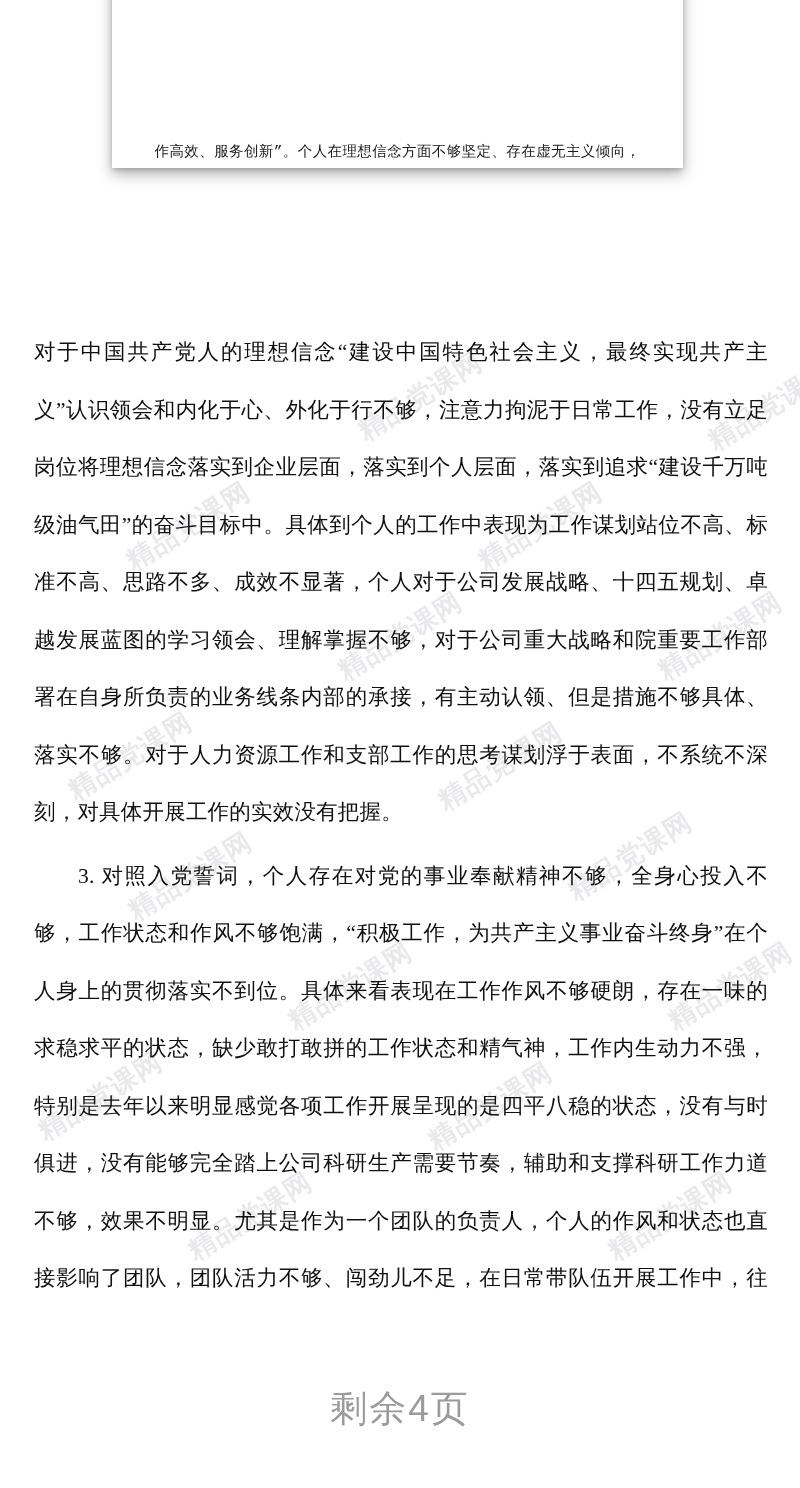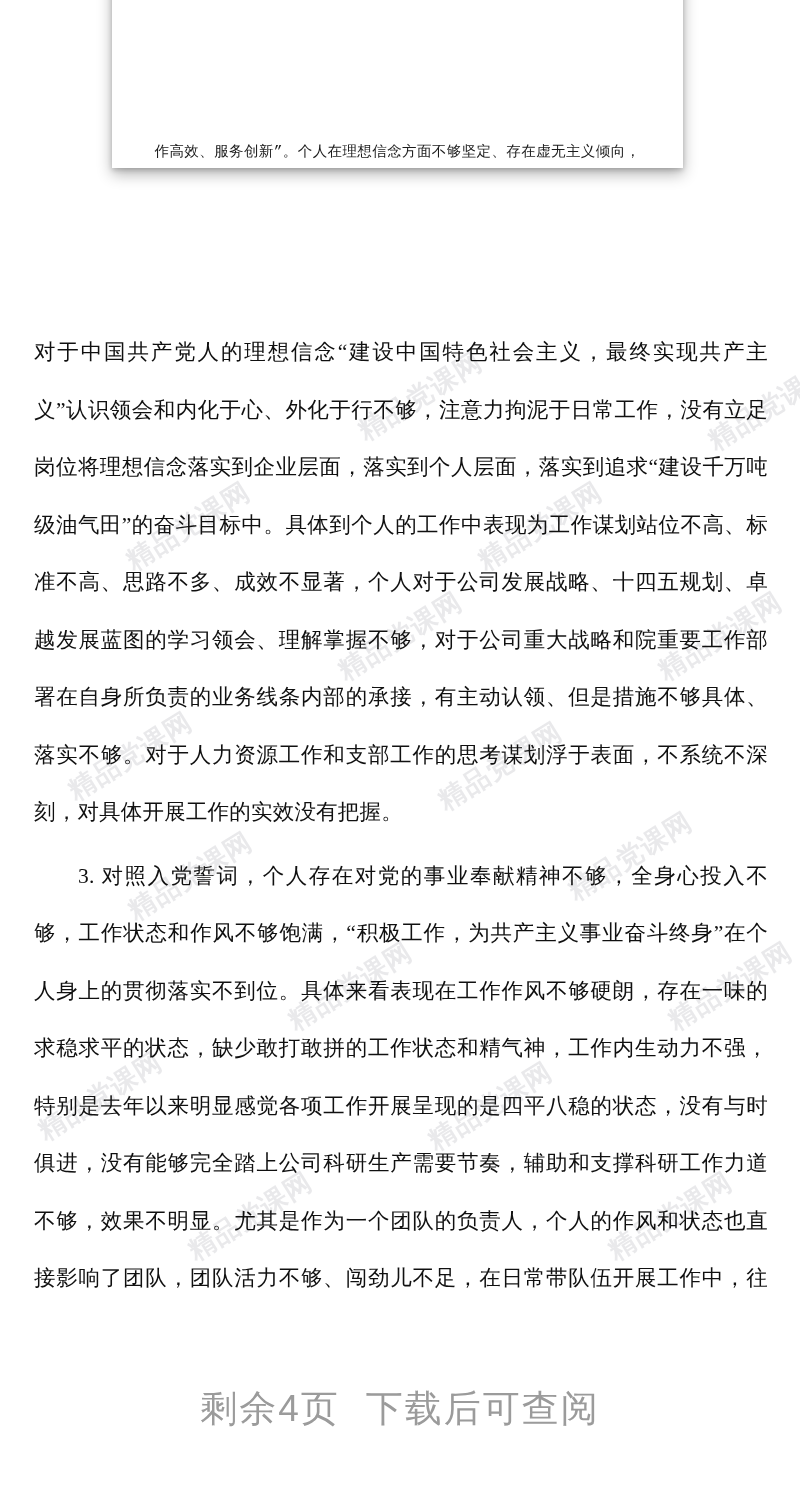--- a/index.html
+++ b/index.html
@@ -150,14 +150,13 @@
 
 <div class="doc-body">
   <div class="doc-inner">
     <p class="para">对于中国共产党人的理想信念“建设中国特色社会主义，最终实现共产主义”认识领会和内化于心、外化于行不够，注意力拘泥于日常工作，没有立足岗位将理想信念落实到企业层面，落实到个人层面，落实到追求“建设千万吨级油气田”的奋斗目标中。具体到个人的工作中表现为工作谋划站位不高、标准不高、思路不多、成效不显著，个人对于公司发展战略、十四五规划、卓越发展蓝图的学习领会、理解掌握不够，对于公司重大战略和院重要工作部署在自身所负责的业务线条内部的承接，有主动认领、但是措施不够具体、落实不够。对于人力资源工作和支部工作的思考谋划浮于表面，不系统不深刻，对具体开展工作的实效没有把握。</p>
     <p class="para indented">3. 对照入党誓词，个人存在对党的事业奉献精神不够，全身心投入不够，工作状态和作风不够饱满，“积极工作，为共产主义事业奋斗终身”在个人身上的贯彻落实不到位。具体来看表现在工作作风不够硬朗，存在一味的求稳求平的状态，缺少敢打敢拼的工作状态和精气神，工作内生动力不强，特别是去年以来明显感觉各项工作开展呈现的是四平八稳的状态，没有与时俱进，没有能够完全踏上公司科研生产需要节奏，辅助和支撑科研工作力道不够，效果不明显。尤其是作为一个团队的负责人，个人的作风和状态也直接影响了团队，团队活力不够、闯劲儿不足，在日常带队伍开展工作中，往往</p>
   </div>
 </div>
 
 <div class="footer">
   <span class="footer-text">剩余4页</span>
-  <span class="footer-text">下载后可查阅</span>
 </div>
 
 </body></html>

